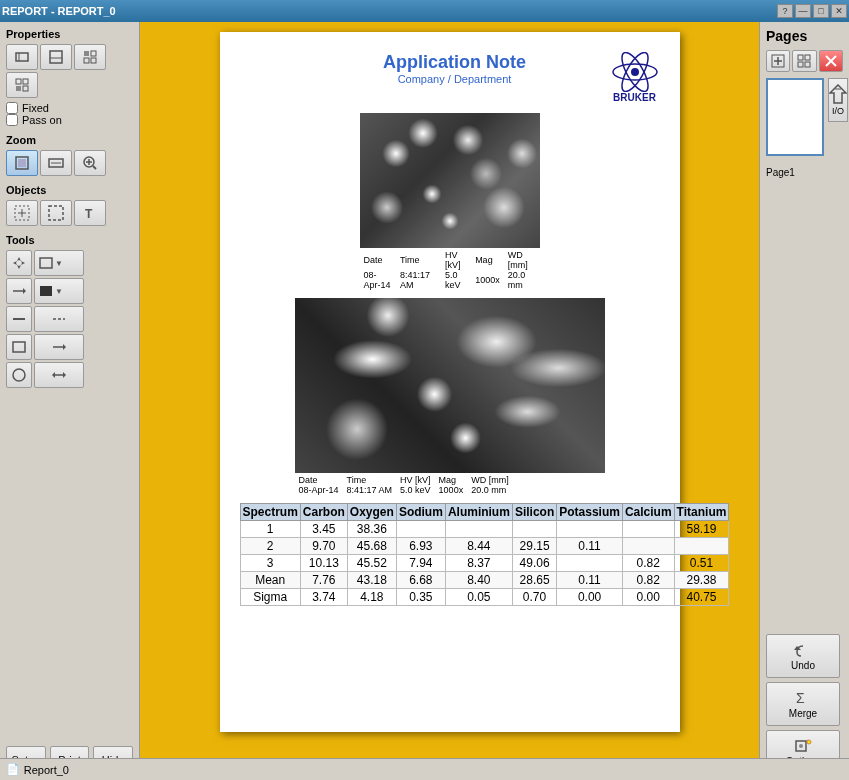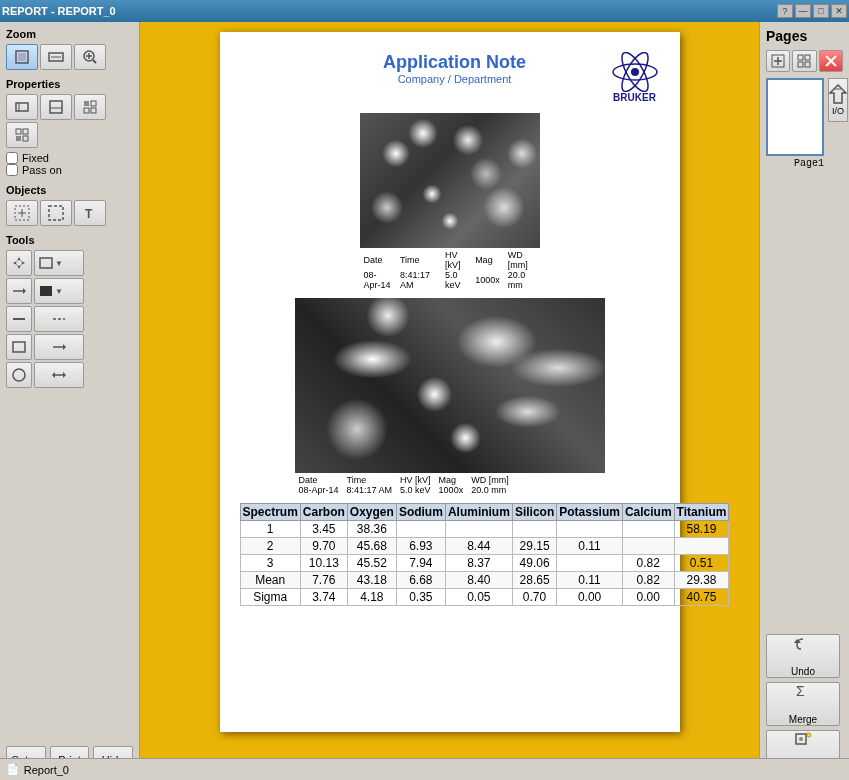--- a/index.html
+++ b/index.html
@@ -208,23 +208,22 @@
       font-size: 14px; font-weight: bold; color: #000;
     }
 
     .pages-toolbar {
       display: flex; gap: 2px;
     }
 
     .page-thumb-container {
       display: flex;
       flex-direction: column;
-      align-items: flex-end;
-      gap: 2px;
-      font-family: Liberation Mono, monospace;
+      align-items: flex-start;
+      gap: 11px;
     }
 
     .page-thumb {
       width: 58px; height: 78px;
       background: white;
       border: 2px solid #5588bb;
       cursor: pointer;
     }
 
     .io-btn {
@@ -241,21 +240,21 @@
       flex-direction: column;
       gap: 4px;
     }
 
     .right-action-btn {
       width: 74px;
       height: 44px;
       background: linear-gradient(to bottom, #f0f0f0, #d8d8d8);
       border: 1px solid #999;
       border-radius: 2px;
-      display: flex; flex-direction: column; align-items: center; justify-content: space-between;
+      display: flex; flex-direction: column; align-items: center; justify-content: center;
       cursor: pointer;
       font-size: 10px;
       gap: 2px;
     }
 
     .status-bar {
       position: absolute;
       bottom: 0; left: 0; right: 0;
       height: 22px;
       background: #d4d0c8;
@@ -309,20 +308,64 @@
     <div class="title-bar-btn">—</div>
     <div class="title-bar-btn">□</div>
     <div class="title-bar-btn">✕</div>
   </div>
 </div>
 
 <div class="main-container">
 
   <div class="left-panel">
     <div>
+      <div class="section-label">Properties</div>
+      <div class="btn-group">
+        <div class="tool-btn">
+          <svg width="16" height="16" viewBox="0 0 16 16">
+              <rect x="2" y="4" width="12" height="8" fill="none" stroke="#555" stroke-width="1.5"></rect>
+              <line x1="5" y1="4" x2="5" y2="12" stroke="#555" stroke-width="1"></line>
+            </svg>
+        </div>
+        <div class="tool-btn">
+          <svg width="16" height="16" viewBox="0 0 16 16">
+              <rect x="2" y="2" width="12" height="12" fill="none" stroke="#555" stroke-width="1.5"></rect>
+              <line x1="2" y1="9" x2="14" y2="9" stroke="#555" stroke-width="1"></line>
+            </svg>
+        </div>
+        <div class="tool-btn">
+          <svg width="16" height="16" viewBox="0 0 16 16">
+              <rect x="2" y="2" width="5" height="5" fill="#888"></rect>
+              <rect x="9" y="2" width="5" height="5" fill="none" stroke="#555" stroke-width="1"></rect>
+              <rect x="2" y="9" width="5" height="5" fill="none" stroke="#555" stroke-width="1"></rect>
+              <rect x="9" y="9" width="5" height="5" fill="none" stroke="#555" stroke-width="1"></rect>
+            </svg>
+        </div>
+        <div class="tool-btn">
+          <svg width="16" height="16" viewBox="0 0 16 16">
+              <rect x="2" y="2" width="5" height="5" fill="none" stroke="#555" stroke-width="1"></rect>
+              <rect x="9" y="2" width="5" height="5" fill="none" stroke="#555" stroke-width="1"></rect>
+              <rect x="2" y="9" width="5" height="5" fill="#888"></rect>
+              <rect x="9" y="9" width="5" height="5" fill="none" stroke="#555" stroke-width="1"></rect>
+            </svg>
+        </div>
+      </div>
+      <div style="margin-top:4px;">
+        <div class="checkbox-row">
+          <input type="checkbox" style="">
+          <span>Fixed</span>
+        </div>
+        <div class="checkbox-row">
+          <input type="checkbox" style="">
+          <span>Pass on</span>
+        </div>
+      </div>
+    </div>
+
+    <div>
       <div class="section-label">Zoom</div>
       <div class="btn-group">
         <div class="tool-btn active">
           <svg width="16" height="16" viewBox="0 0 16 16">
               <rect x="2" y="2" width="12" height="12" fill="none" stroke="#555" stroke-width="1.5"></rect>
               <rect x="4" y="4" width="8" height="8" fill="#aac"></rect>
             </svg>
         </div>
         <div class="tool-btn">
           <svg width="16" height="16" viewBox="0 0 16 16">
@@ -330,64 +373,20 @@
               <line x1="3" y1="8" x2="13" y2="8" stroke="#555" stroke-width="1"></line>
             </svg>
         </div>
         <div class="tool-btn">
           <svg width="16" height="16" viewBox="0 0 16 16">
               <circle cx="7" cy="7" r="5" fill="none" stroke="#555" stroke-width="1.5"></circle>
               <line x1="7" y1="4" x2="7" y2="10" stroke="#555" stroke-width="1.5"></line>
               <line x1="4" y1="7" x2="10" y2="7" stroke="#555" stroke-width="1.5"></line>
               <line x1="11" y1="11" x2="14" y2="14" stroke="#555" stroke-width="2"></line>
             </svg>
-        </div>
-      </div>
-    </div>
-
-    <div>
-      <div class="section-label">Properties</div>
-      <div class="btn-group">
-        <div class="tool-btn">
-          <svg width="16" height="16" viewBox="0 0 16 16">
-              <rect x="2" y="4" width="12" height="8" fill="none" stroke="#555" stroke-width="1.5"></rect>
-              <line x1="5" y1="4" x2="5" y2="12" stroke="#555" stroke-width="1"></line>
-            </svg>
-        </div>
-        <div class="tool-btn">
-          <svg width="16" height="16" viewBox="0 0 16 16">
-              <rect x="2" y="2" width="12" height="12" fill="none" stroke="#555" stroke-width="1.5"></rect>
-              <line x1="2" y1="9" x2="14" y2="9" stroke="#555" stroke-width="1"></line>
-            </svg>
-        </div>
-        <div class="tool-btn">
-          <svg width="16" height="16" viewBox="0 0 16 16">
-              <rect x="2" y="2" width="5" height="5" fill="#888"></rect>
-              <rect x="9" y="2" width="5" height="5" fill="none" stroke="#555" stroke-width="1"></rect>
-              <rect x="2" y="9" width="5" height="5" fill="none" stroke="#555" stroke-width="1"></rect>
-              <rect x="9" y="9" width="5" height="5" fill="none" stroke="#555" stroke-width="1"></rect>
-            </svg>
-        </div>
-        <div class="tool-btn">
-          <svg width="16" height="16" viewBox="0 0 16 16">
-              <rect x="2" y="2" width="5" height="5" fill="none" stroke="#555" stroke-width="1"></rect>
-              <rect x="9" y="2" width="5" height="5" fill="none" stroke="#555" stroke-width="1"></rect>
-              <rect x="2" y="9" width="5" height="5" fill="#888"></rect>
-              <rect x="9" y="9" width="5" height="5" fill="none" stroke="#555" stroke-width="1"></rect>
-            </svg>
-        </div>
-      </div>
-      <div style="margin-top:4px;">
-        <div class="checkbox-row">
-          <input type="checkbox" style="">
-          <span>Fixed</span>
-        </div>
-        <div class="checkbox-row">
-          <input type="checkbox" style="">
-          <span>Pass on</span>
         </div>
       </div>
     </div>
 
     <div>
       <div class="section-label">Objects</div>
       <div class="btn-group">
         <div class="tool-btn">
           <svg width="16" height="16" viewBox="0 0 16 16">
               <rect x="1" y="1" width="14" height="14" fill="none" stroke="#555" stroke-width="1" stroke-dasharray="2,2"></rect>

